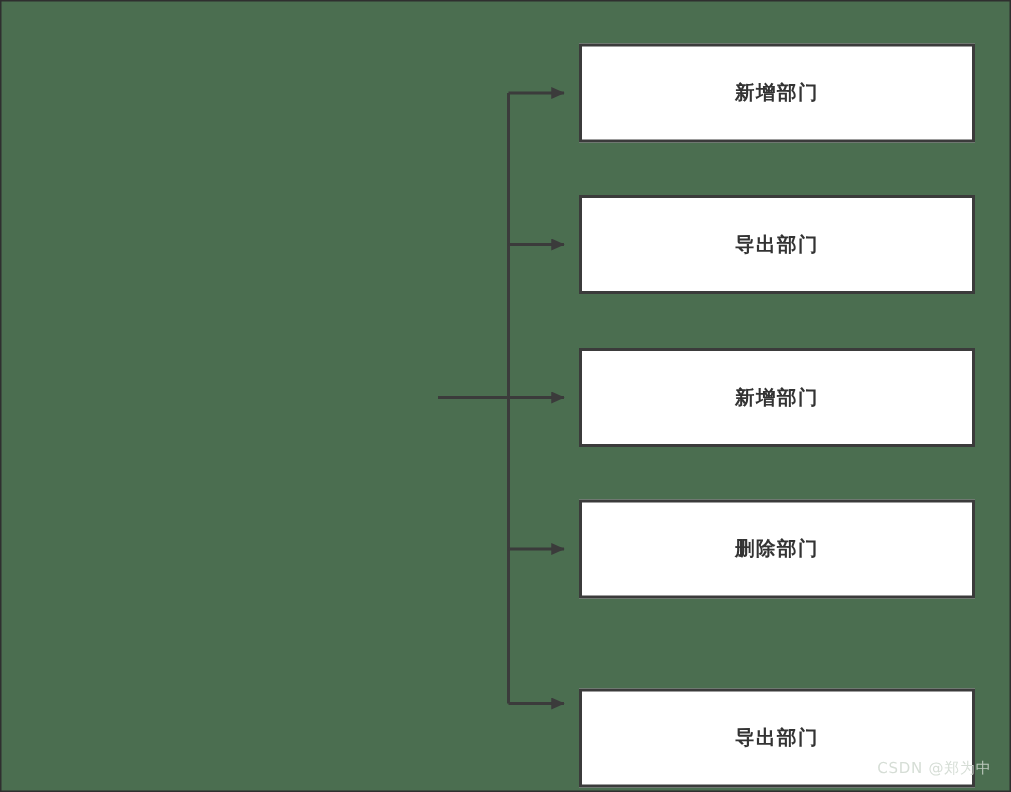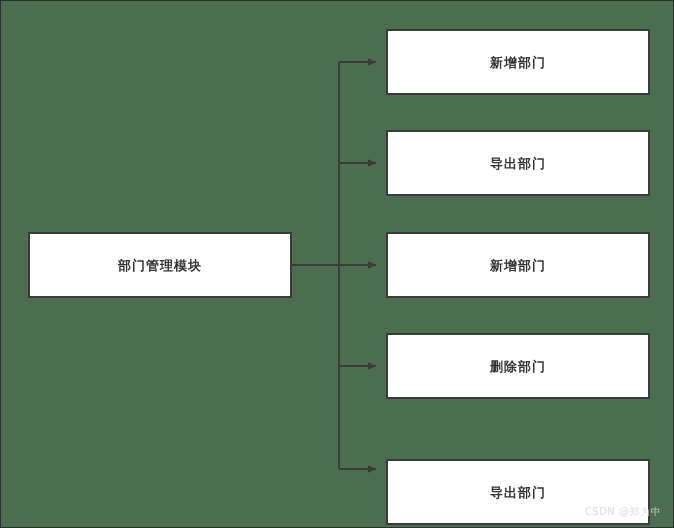--- a/index.html
+++ b/index.html
@@ -86,23 +86,20 @@
 
     <path d="M338,61 L338,468" stroke="#3b3b3b" stroke-width="2" fill="none"></path>
 
     <path d="M338,61 L375,61" stroke="#3b3b3b" stroke-width="2" fill="none" marker-end="url(#arrowhead)"></path>
     <path d="M338,162 L375,162" stroke="#3b3b3b" stroke-width="2" fill="none" marker-end="url(#arrowhead)"></path>
     <path d="M338,264 L375,264" stroke="#3b3b3b" stroke-width="2" fill="none" marker-end="url(#arrowhead)"></path>
     <path d="M338,365 L375,365" stroke="#3b3b3b" stroke-width="2" fill="none" marker-end="url(#arrowhead)"></path>
     <path d="M338,468 L375,468" stroke="#3b3b3b" stroke-width="2" fill="none" marker-end="url(#arrowhead)"></path>
   </svg>
 
-  <div class="node node-root">
-    <span>部门管理模块</span>
-  </div>
 
   <div class="node node-leaf leaf-0">
     <span>新增部门</span>
   </div>
 
   <div class="node node-leaf leaf-1">
     <span>导出部门</span>
   </div>
 
   <div class="node node-leaf leaf-2">

